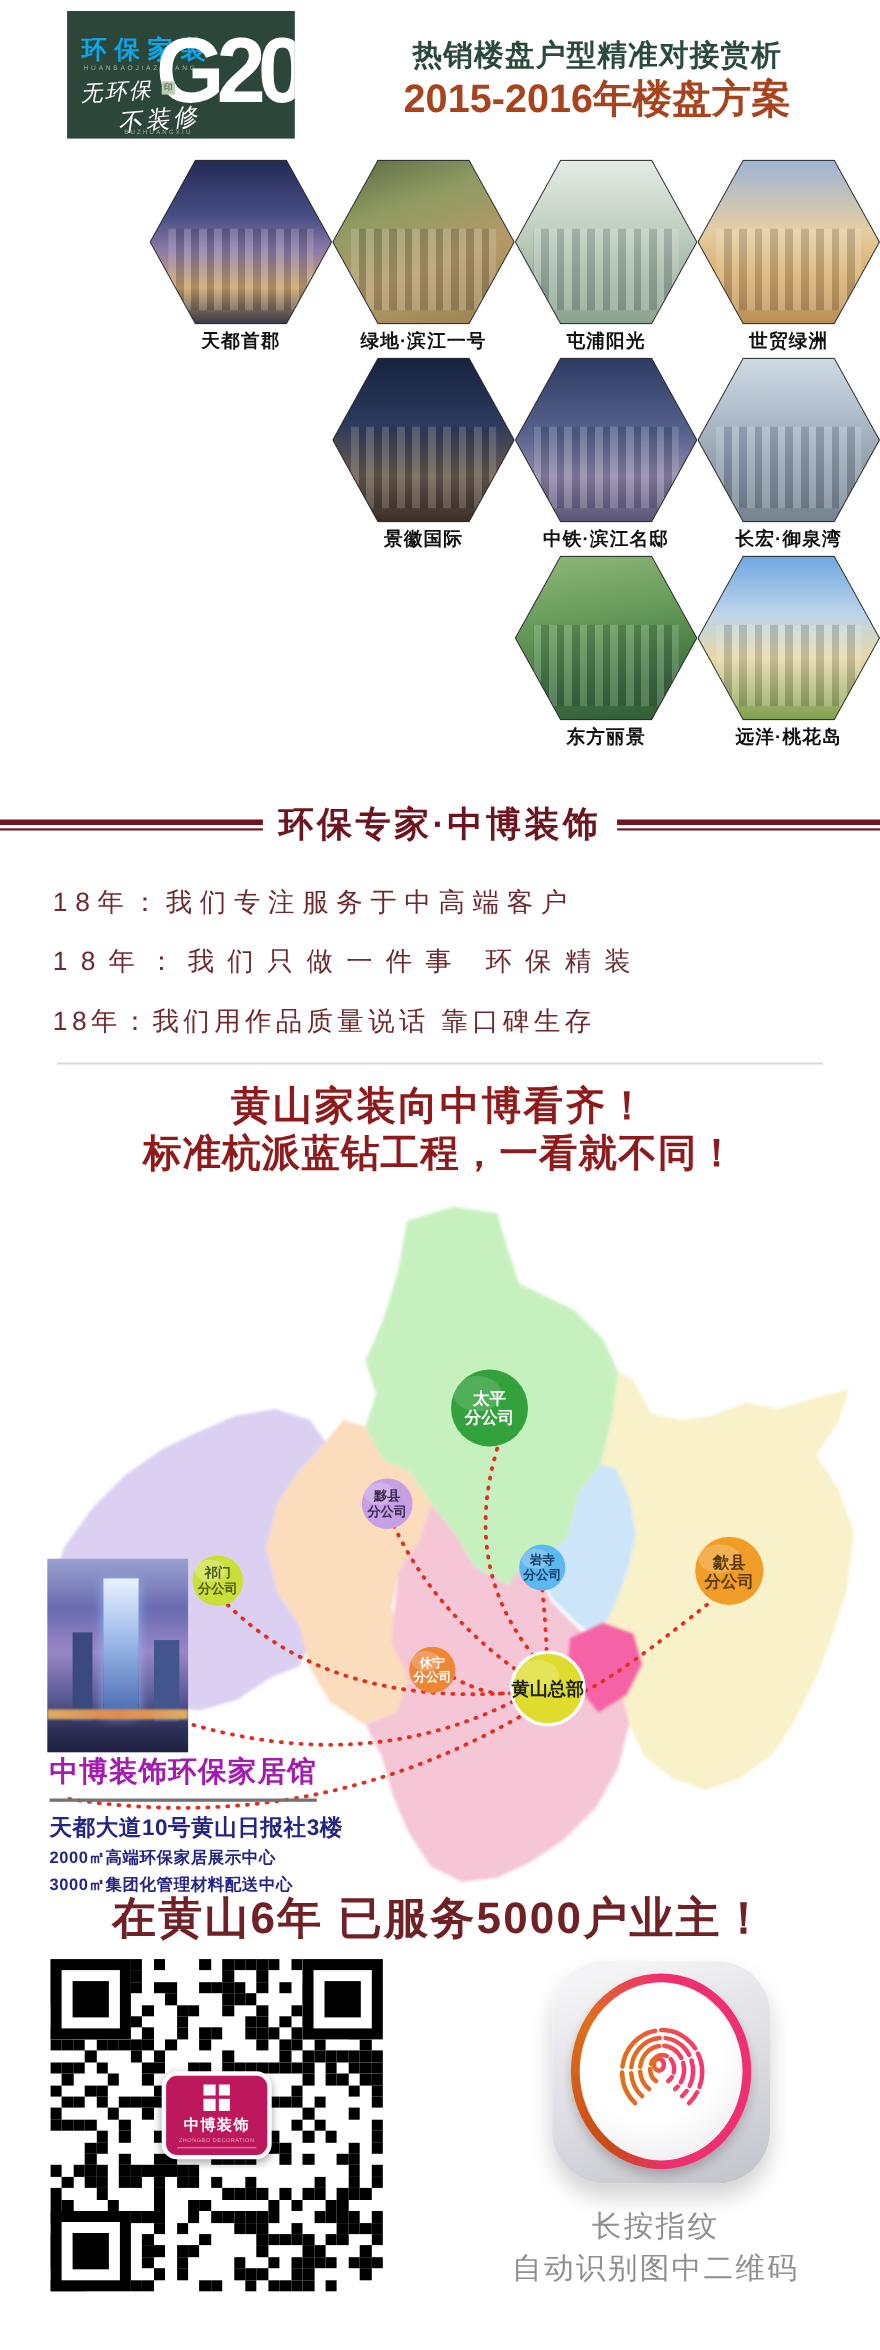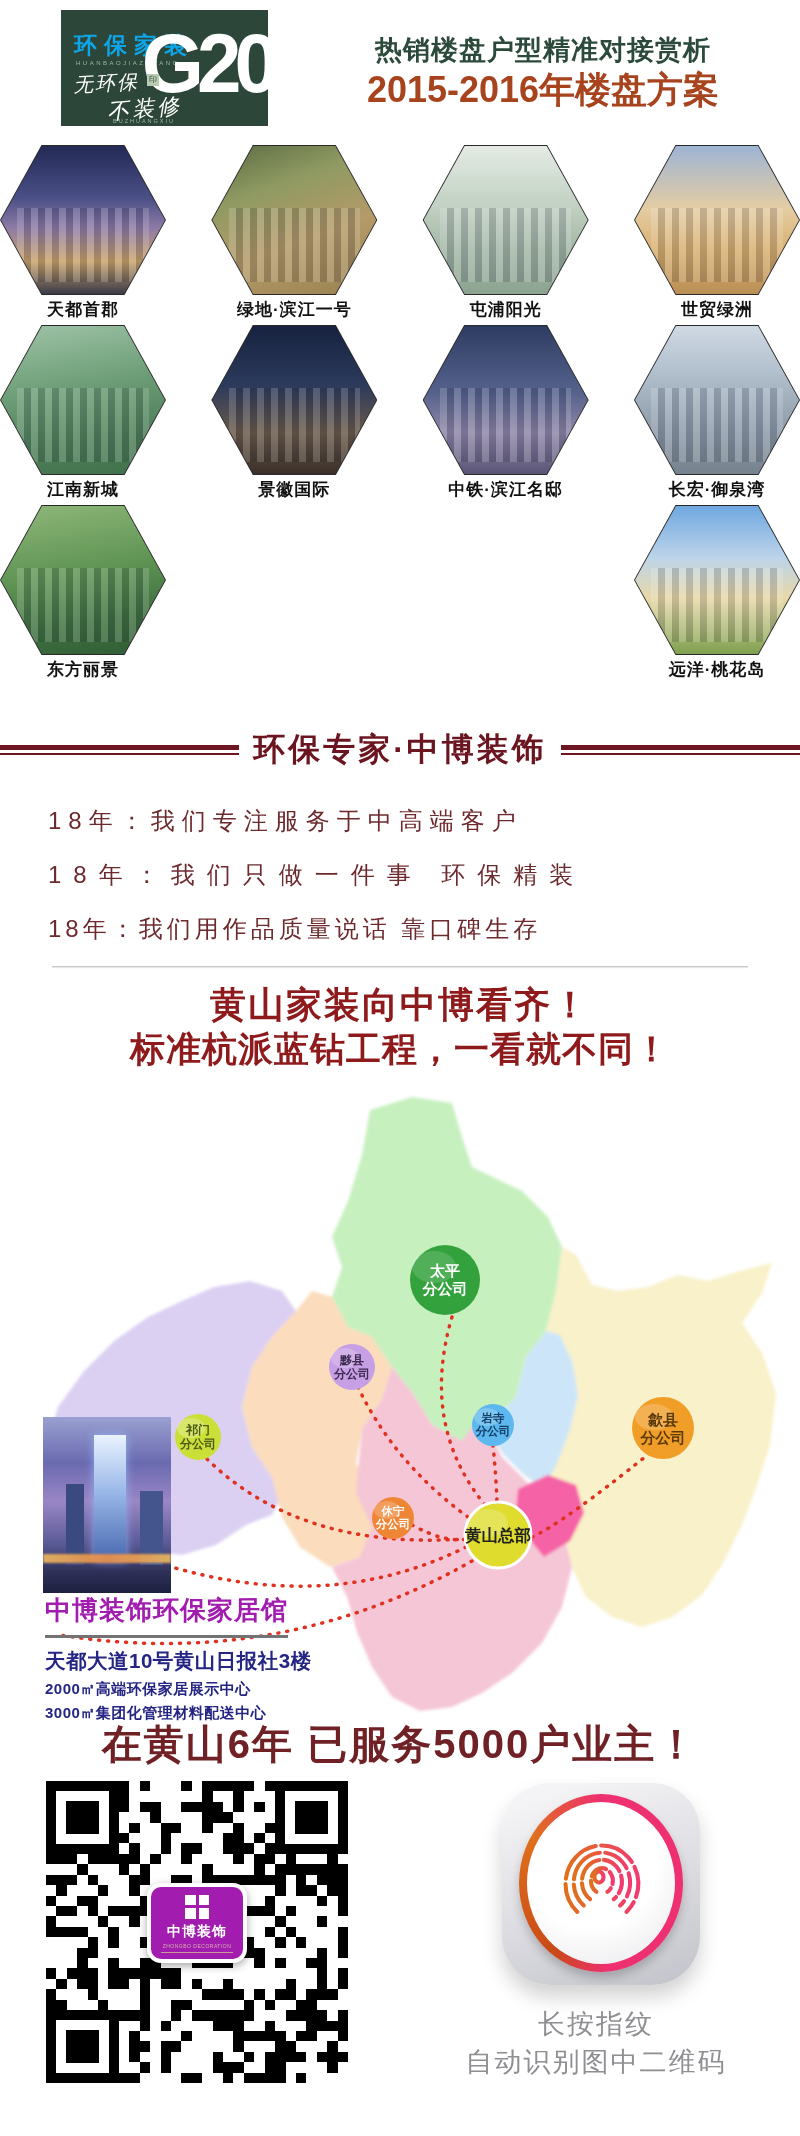--- a/index.html
+++ b/index.html
@@ -14,21 +14,21 @@
   .logo-g20{position:absolute;right:-4px;top:14px;color:#fff;font-size:80px;font-weight:800;letter-spacing:-7px;line-height:1;transform:scaleY(1.05);}
   .logo-script-top{position:absolute;left:12px;top:60px;color:#fff;font-size:20px;font-style:italic;transform:rotate(-3deg);letter-spacing:2px;}
   .logo-stamp{position:absolute;left:86px;top:64px;width:12px;height:12px;background:#b9cbb1;color:#2c4639;font-size:8px;line-height:12px;text-align:center;font-style:normal;}
   .logo-script-bottom{position:absolute;left:46px;top:84px;color:#fff;font-size:22px;font-style:italic;transform:rotate(-5deg);letter-spacing:3px;}
   .logo-script-sub{position:absolute;left:52px;top:108px;color:#9cb8a4;font-size:5.5px;letter-spacing:2px;}
   .main-title{position:absolute;left:300px;right:14px;top:32px;text-align:center;font-size:27px;font-weight:bold;color:#2b4a3b;letter-spacing:1px;}
   .sub-title{position:absolute;left:300px;right:14px;top:66px;text-align:center;font-size:36px;font-weight:bold;color:#a7431d;letter-spacing:0px;}
 
   
   .hexgrid{margin-top:10px;}
-  .hexrow{display:flex;justify-content:space-between;gap:0;margin-bottom:5px;}
+  .hexrow{display:flex;justify-content:flex-end;gap:0;margin-bottom:5px;}
   .hexcell{width:166px;text-align:center;}
   .hex{position:relative;width:166px;height:150px;
        clip-path:polygon(25% 0%,75% 0%,100% 50%,75% 100%,25% 100%,0% 50%);background:#2a2a2a;}
   .hex-img{position:absolute;inset:1px;clip-path:polygon(25% 0%,75% 0%,100% 50%,75% 100%,25% 100%,0% 50%);}
   .hex-img::after{content:"";position:absolute;left:10%;right:10%;bottom:8%;height:50%;
        background:repeating-linear-gradient(90deg,rgba(255,255,255,.16) 0 7px,rgba(15,18,40,.16) 7px 14px);}
   .p0{background:linear-gradient(180deg,#232a55 0%,#4a4f86 35%,#8d7aa6 55%,#caa36a 78%,#3a3a4a 100%);}
   .p1{background:linear-gradient(160deg,#5a6b42 0%,#8f9a62 30%,#b59a68 62%,#97804f 100%);}
   .p2{background:linear-gradient(180deg,#e4ebe4 0%,#c2d1c3 40%,#a3b7a6 70%,#8da391 100%);}
   .p3{background:linear-gradient(180deg,#9db4d4 0%,#e5cda4 42%,#d9b070 70%,#b98f55 100%);}
@@ -77,21 +77,21 @@
   .service{margin-top:6px;text-align:center;font-size:40px;font-weight:bold;color:#6f2125;letter-spacing:2px;line-height:46px;}
 
   
   .bottomrow{position:relative;height:360px;}
   .qr{position:absolute;left:46px;top:14px;width:302px;height:302px;background:#fff;}
   #qr-pattern{display:grid;grid-template-columns:repeat(29,1fr);grid-template-rows:repeat(29,1fr);width:302px;height:302px;}
   .qb{background:#000;}
   .qfinder{position:absolute;width:73px;height:73px;background:#fff;border:10px solid #000;box-sizing:border-box;}
   .qfinder::after{content:"";position:absolute;left:10px;top:10px;width:33px;height:33px;background:#000;}
   .qf-tl{left:0;top:0;} .qf-tr{right:0;top:0;} .qf-bl{left:0;bottom:0;}
-  .qr-logo{position:absolute;left:50%;top:47%;transform:translate(-50%,-50%);width:86px;background:#a21caf;
+  .qr-logo{position:absolute;left:50%;top:47%;transform:translate(-50%,-50%);width:86px;background:#be185d;
            border:4px solid #fff;border-radius:14px;padding:8px 3px 6px;text-align:center;box-shadow:0 3px 8px rgba(0,0,0,.35);}
   .qr-logo-icon{width:24px;height:24px;margin:0 auto 4px;display:grid;grid-template-columns:1fr 1fr;grid-template-rows:1fr 1fr;gap:3px;}
   .qr-logo-icon span{background:#fff;}
   .qr-logo-title{color:#fff;font-size:14px;font-weight:bold;letter-spacing:1px;}
   .qr-logo-sub{color:#d9b2b2;font-size:5px;letter-spacing:0.5px;margin-top:2px;}
   .qr-logo-dash{height:0;margin:3px 7px 0;border-top:1px solid #c89a9a;}
 
   .fp-app{position:absolute;left:502px;top:16px;width:198px;height:202px;border-radius:48px;
           background:linear-gradient(160deg,#f4f4f6 10%,#dcdce2 55%,#c2c2ca 100%);
           box-shadow:0 12px 20px rgba(0,0,0,.18);}
@@ -143,26 +143,20 @@
         <div class="hexlabel">屯浦阳光</div>
       </div>
       <div class="hexcell">
         <div class="hex">
             <div class="hex-img p3"></div>
           </div>
         <div class="hexlabel">世贸绿洲</div>
       </div>
     </div>
     <div class="hexrow">
-      <div class="hexcell">
-        <div class="hex">
-            <div class="hex-img p4"></div>
-          </div>
-        <div class="hexlabel">江南新城</div>
-      </div>
       <div class="hexcell">
         <div class="hex">
             <div class="hex-img p5"></div>
           </div>
         <div class="hexlabel">景徽国际</div>
       </div>
       <div class="hexcell">
         <div class="hex">
             <div class="hex-img p6"></div>
           </div>

